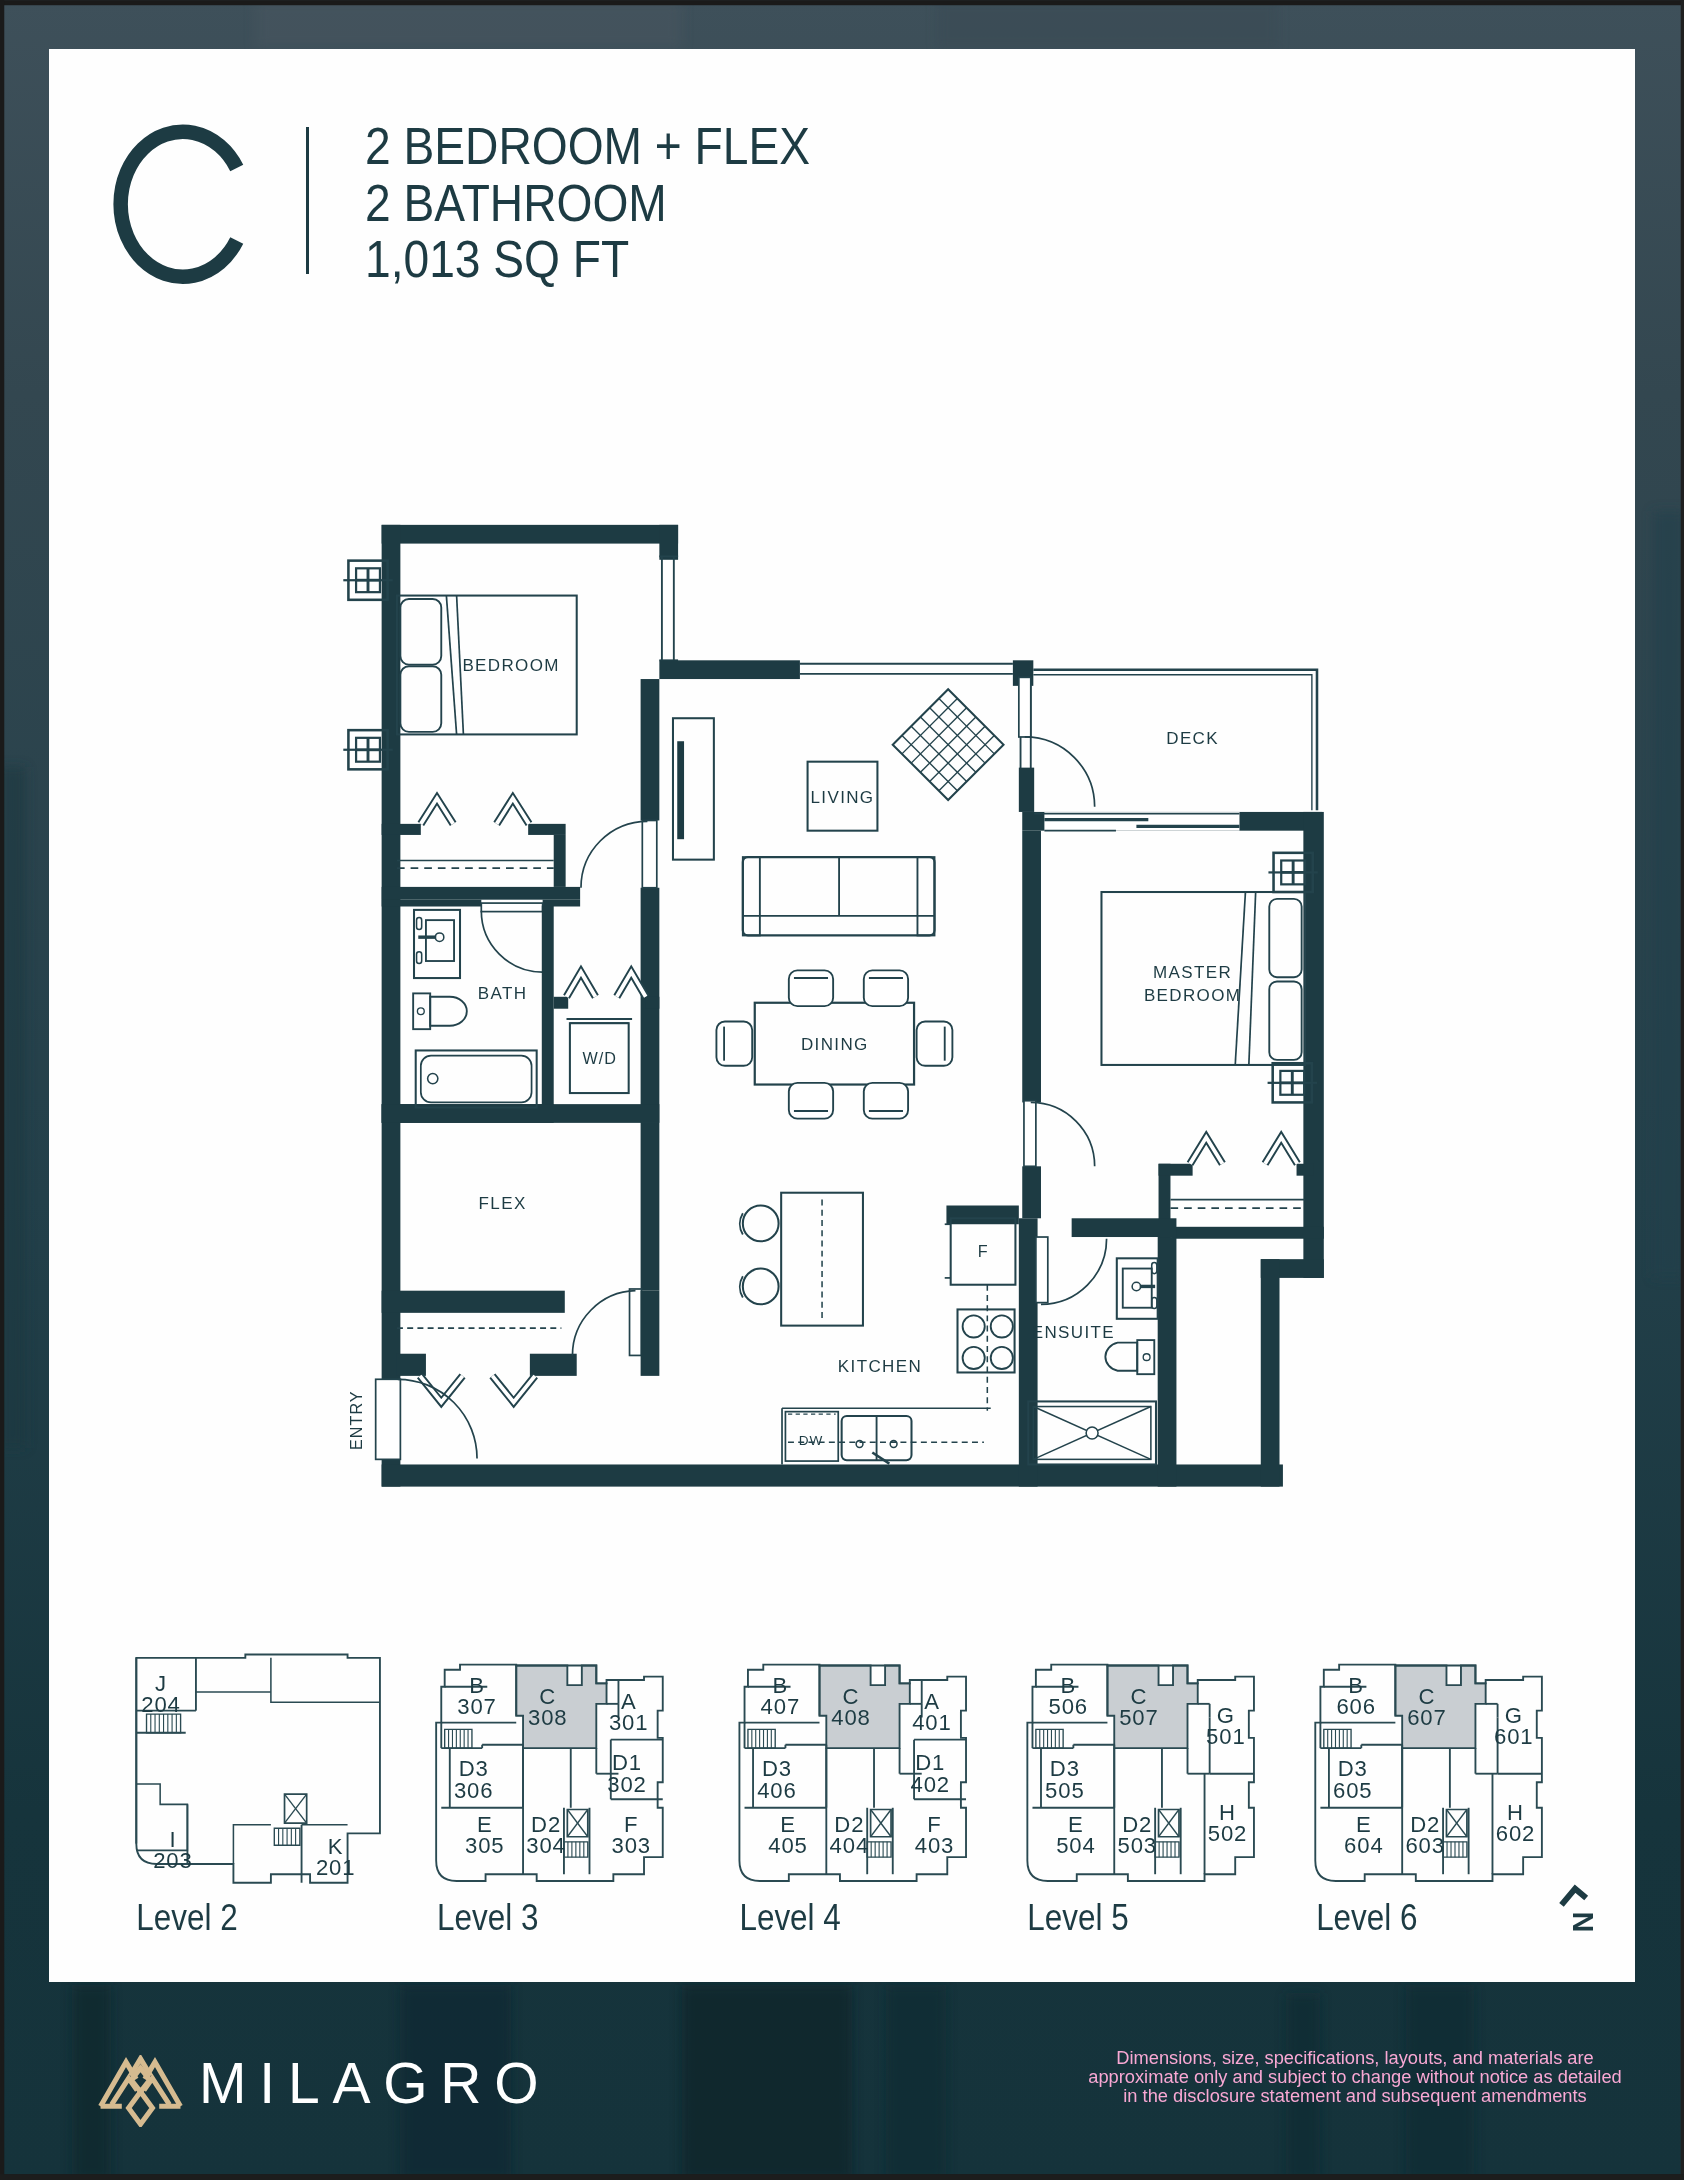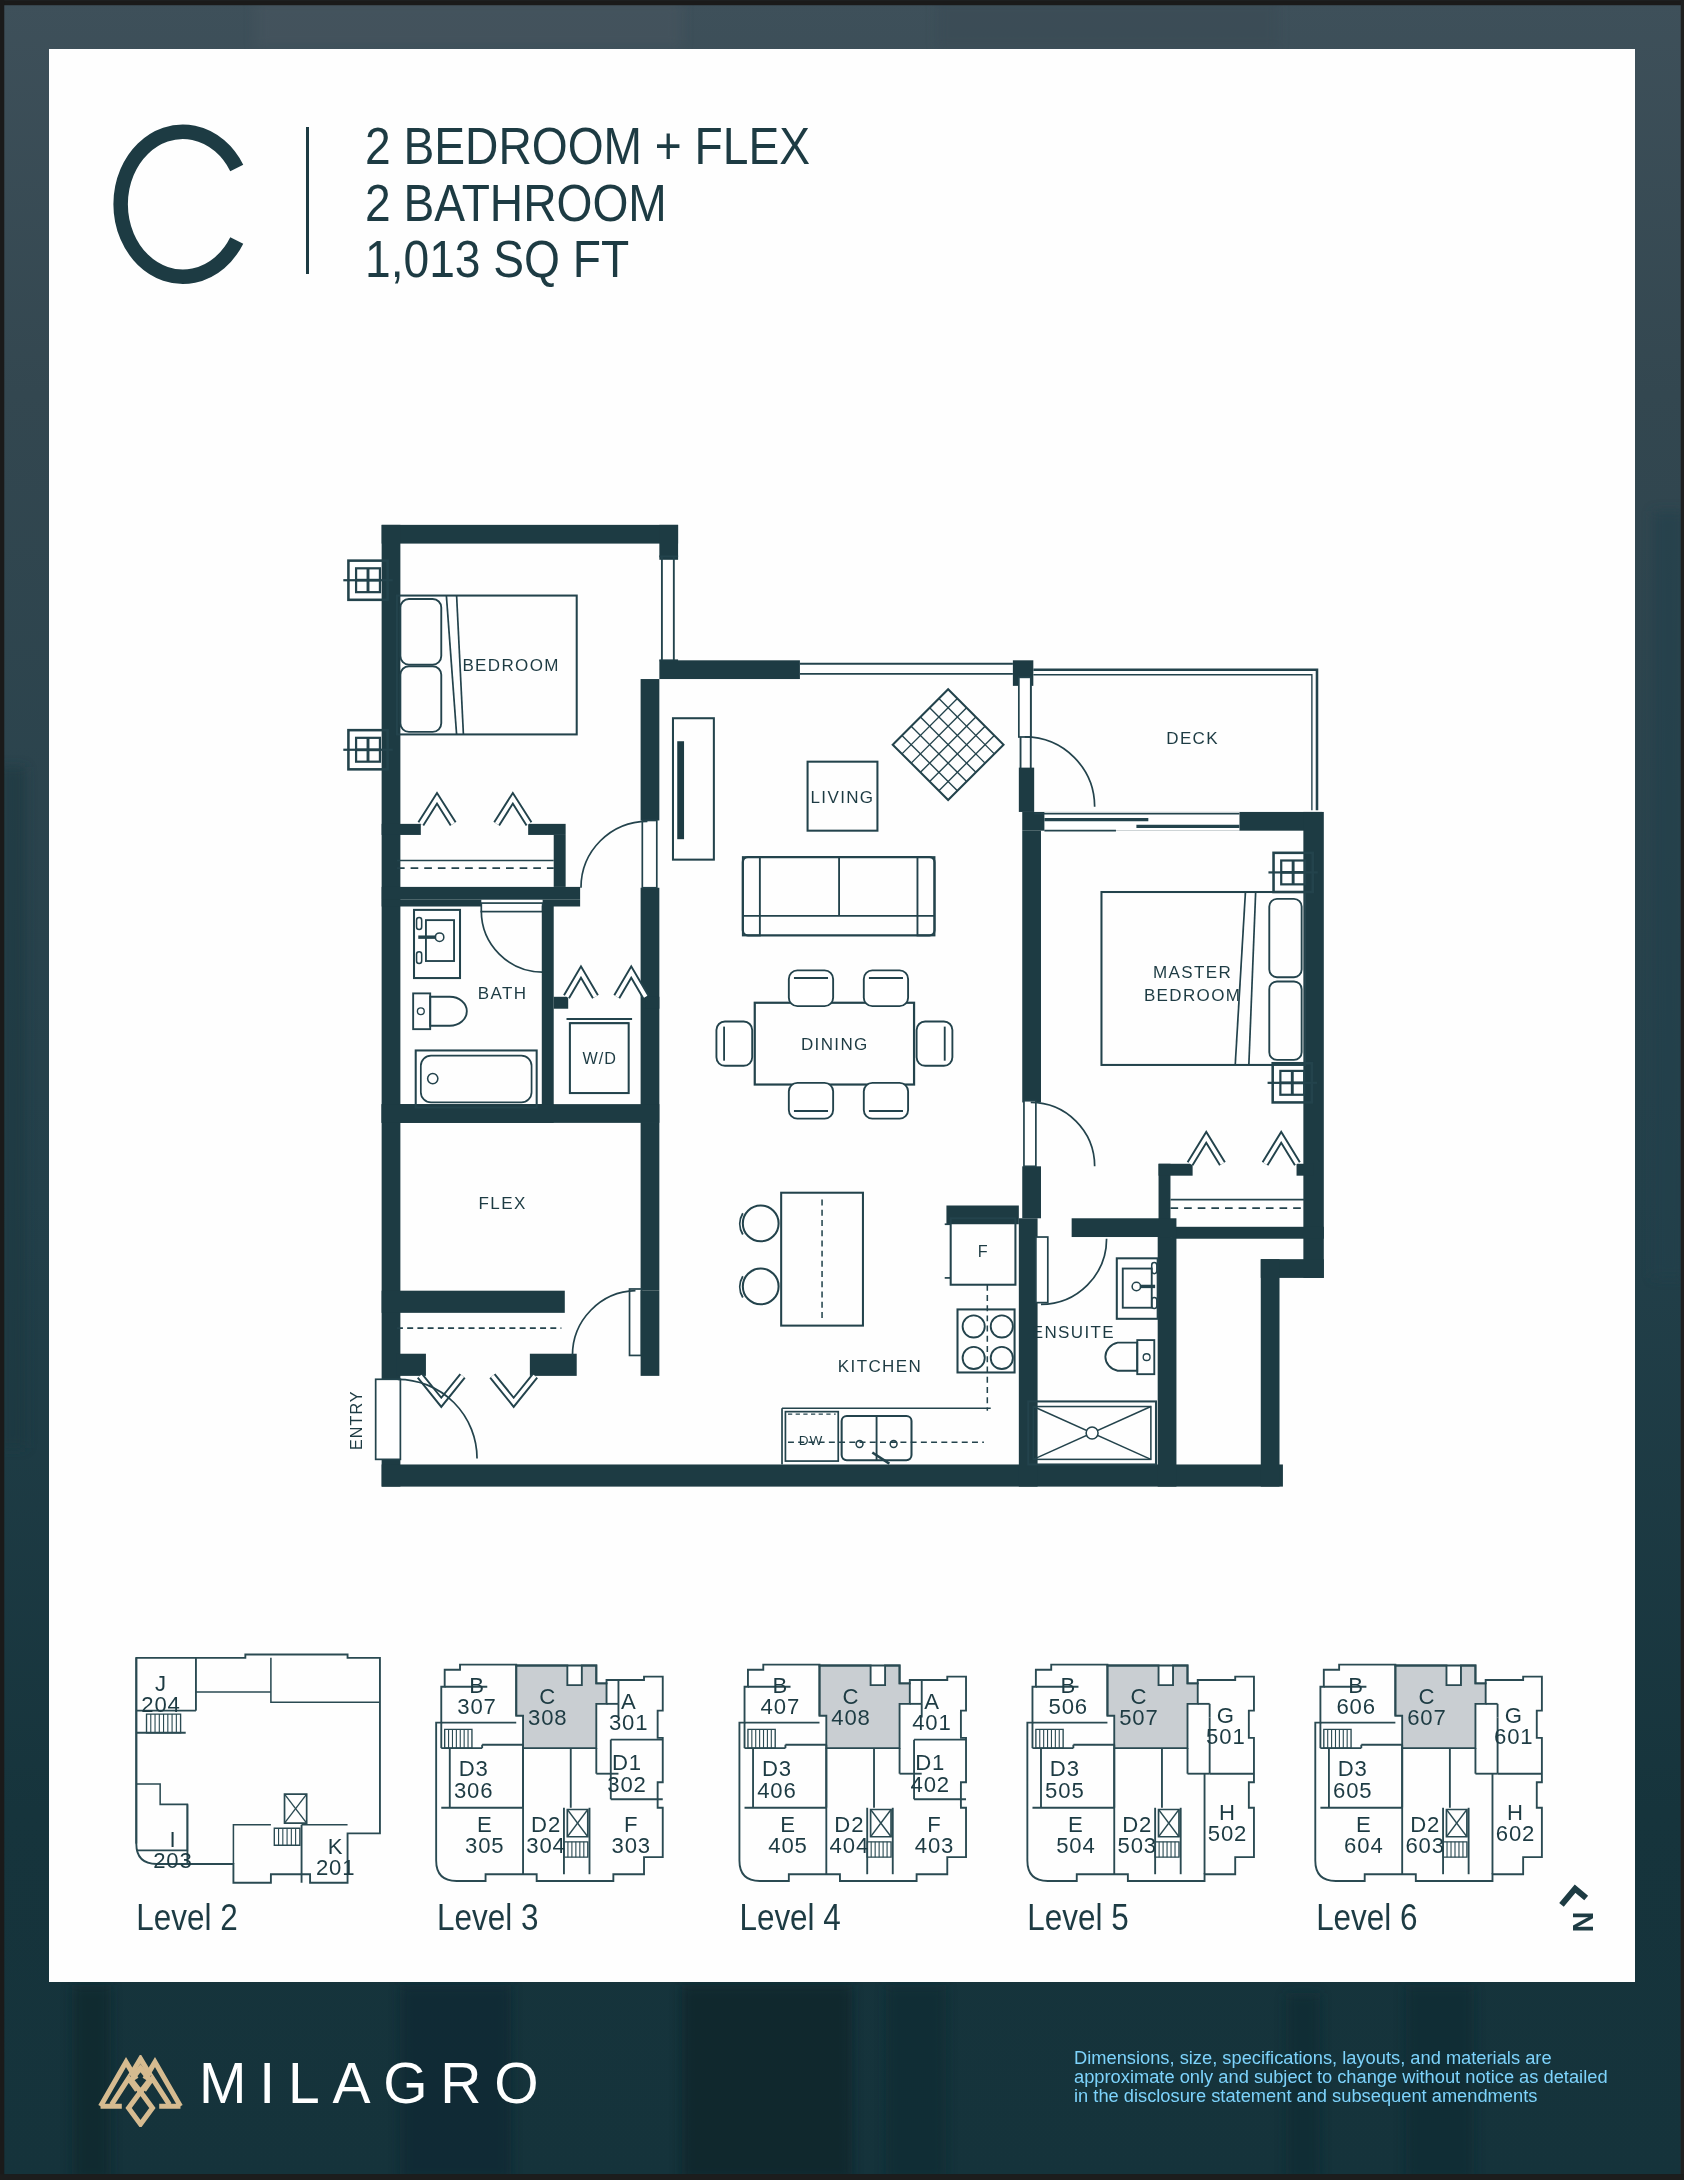--- a/index.html
+++ b/index.html
@@ -4,21 +4,21 @@
 <style>
   html,body{margin:0;padding:0;}
   body{width:1685px;height:2181px;position:relative;overflow:hidden;
        font-family:"Liberation Sans", sans-serif;background:#2e444d;}
   #bg{position:absolute;inset:0;}
   #card{position:absolute;left:49px;top:49px;width:1586px;height:1933px;background:#fefefe;}
   #hdr{position:absolute;left:0;top:16px;width:1685px;height:341px;}
   .tl{position:absolute;left:365px;color:#1d3b43;font-size:51px;letter-spacing:0px;white-space:nowrap;transform:scaleX(0.905);transform-origin:0 0;}
   #plansvg{position:absolute;left:0;top:0;}
   #milagro{position:absolute;left:199px;top:2050px;color:#fff;font-size:57px;letter-spacing:12.8px;white-space:nowrap;}
-  #disc{position:absolute;right:49px;top:2048px;width:562px;text-align:left;color:#7dd3fc;font-size:18.3px;line-height:19px;}
+  #disc{position:absolute;right:49px;top:2048px;width:562px;text-align:center;color:#f9a8d4;font-size:18.3px;line-height:19px;}
 </style>
 </head>
 <body>
 
 <svg id="bg" width="1685" height="2181" viewBox="0 0 1978 2560">
   <defs>
     <linearGradient id="bgg" x1="0" y1="0" x2="0" y2="1">
       <stop offset="0" stop-color="#3e505a"></stop>
       <stop offset="0.18" stop-color="#334750"></stop>
       <stop offset="0.55" stop-color="#23404a"></stop>

